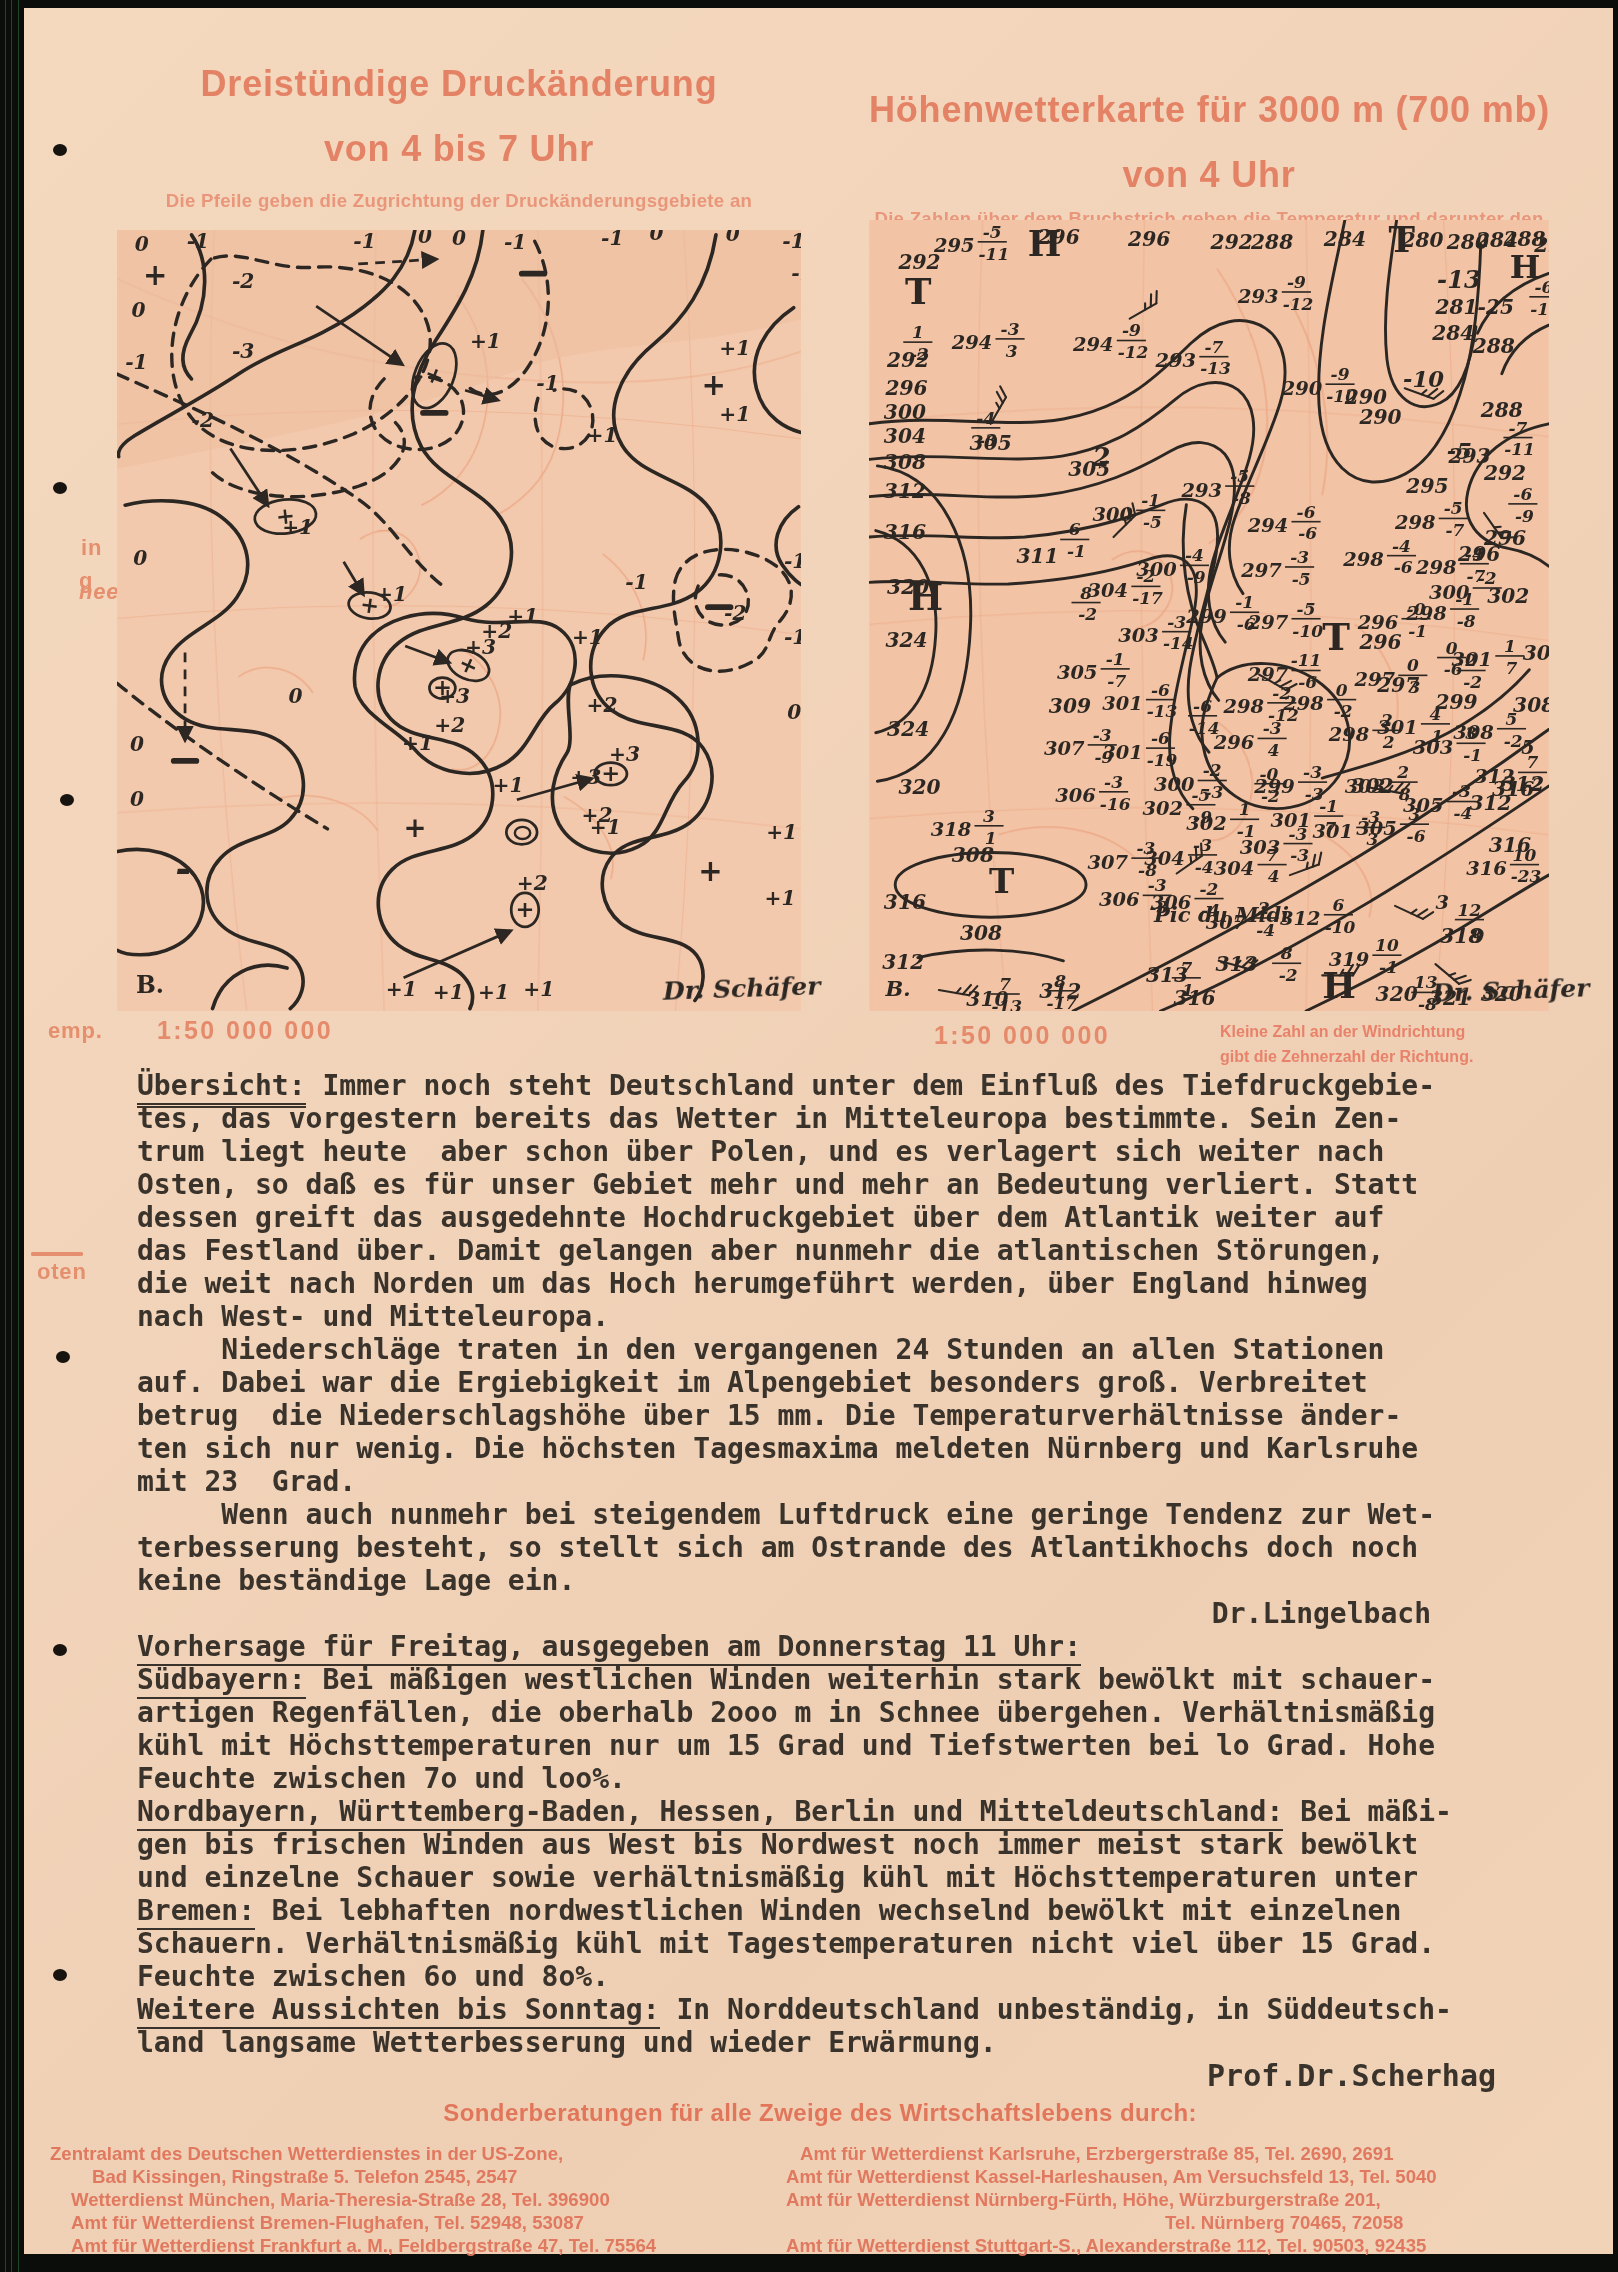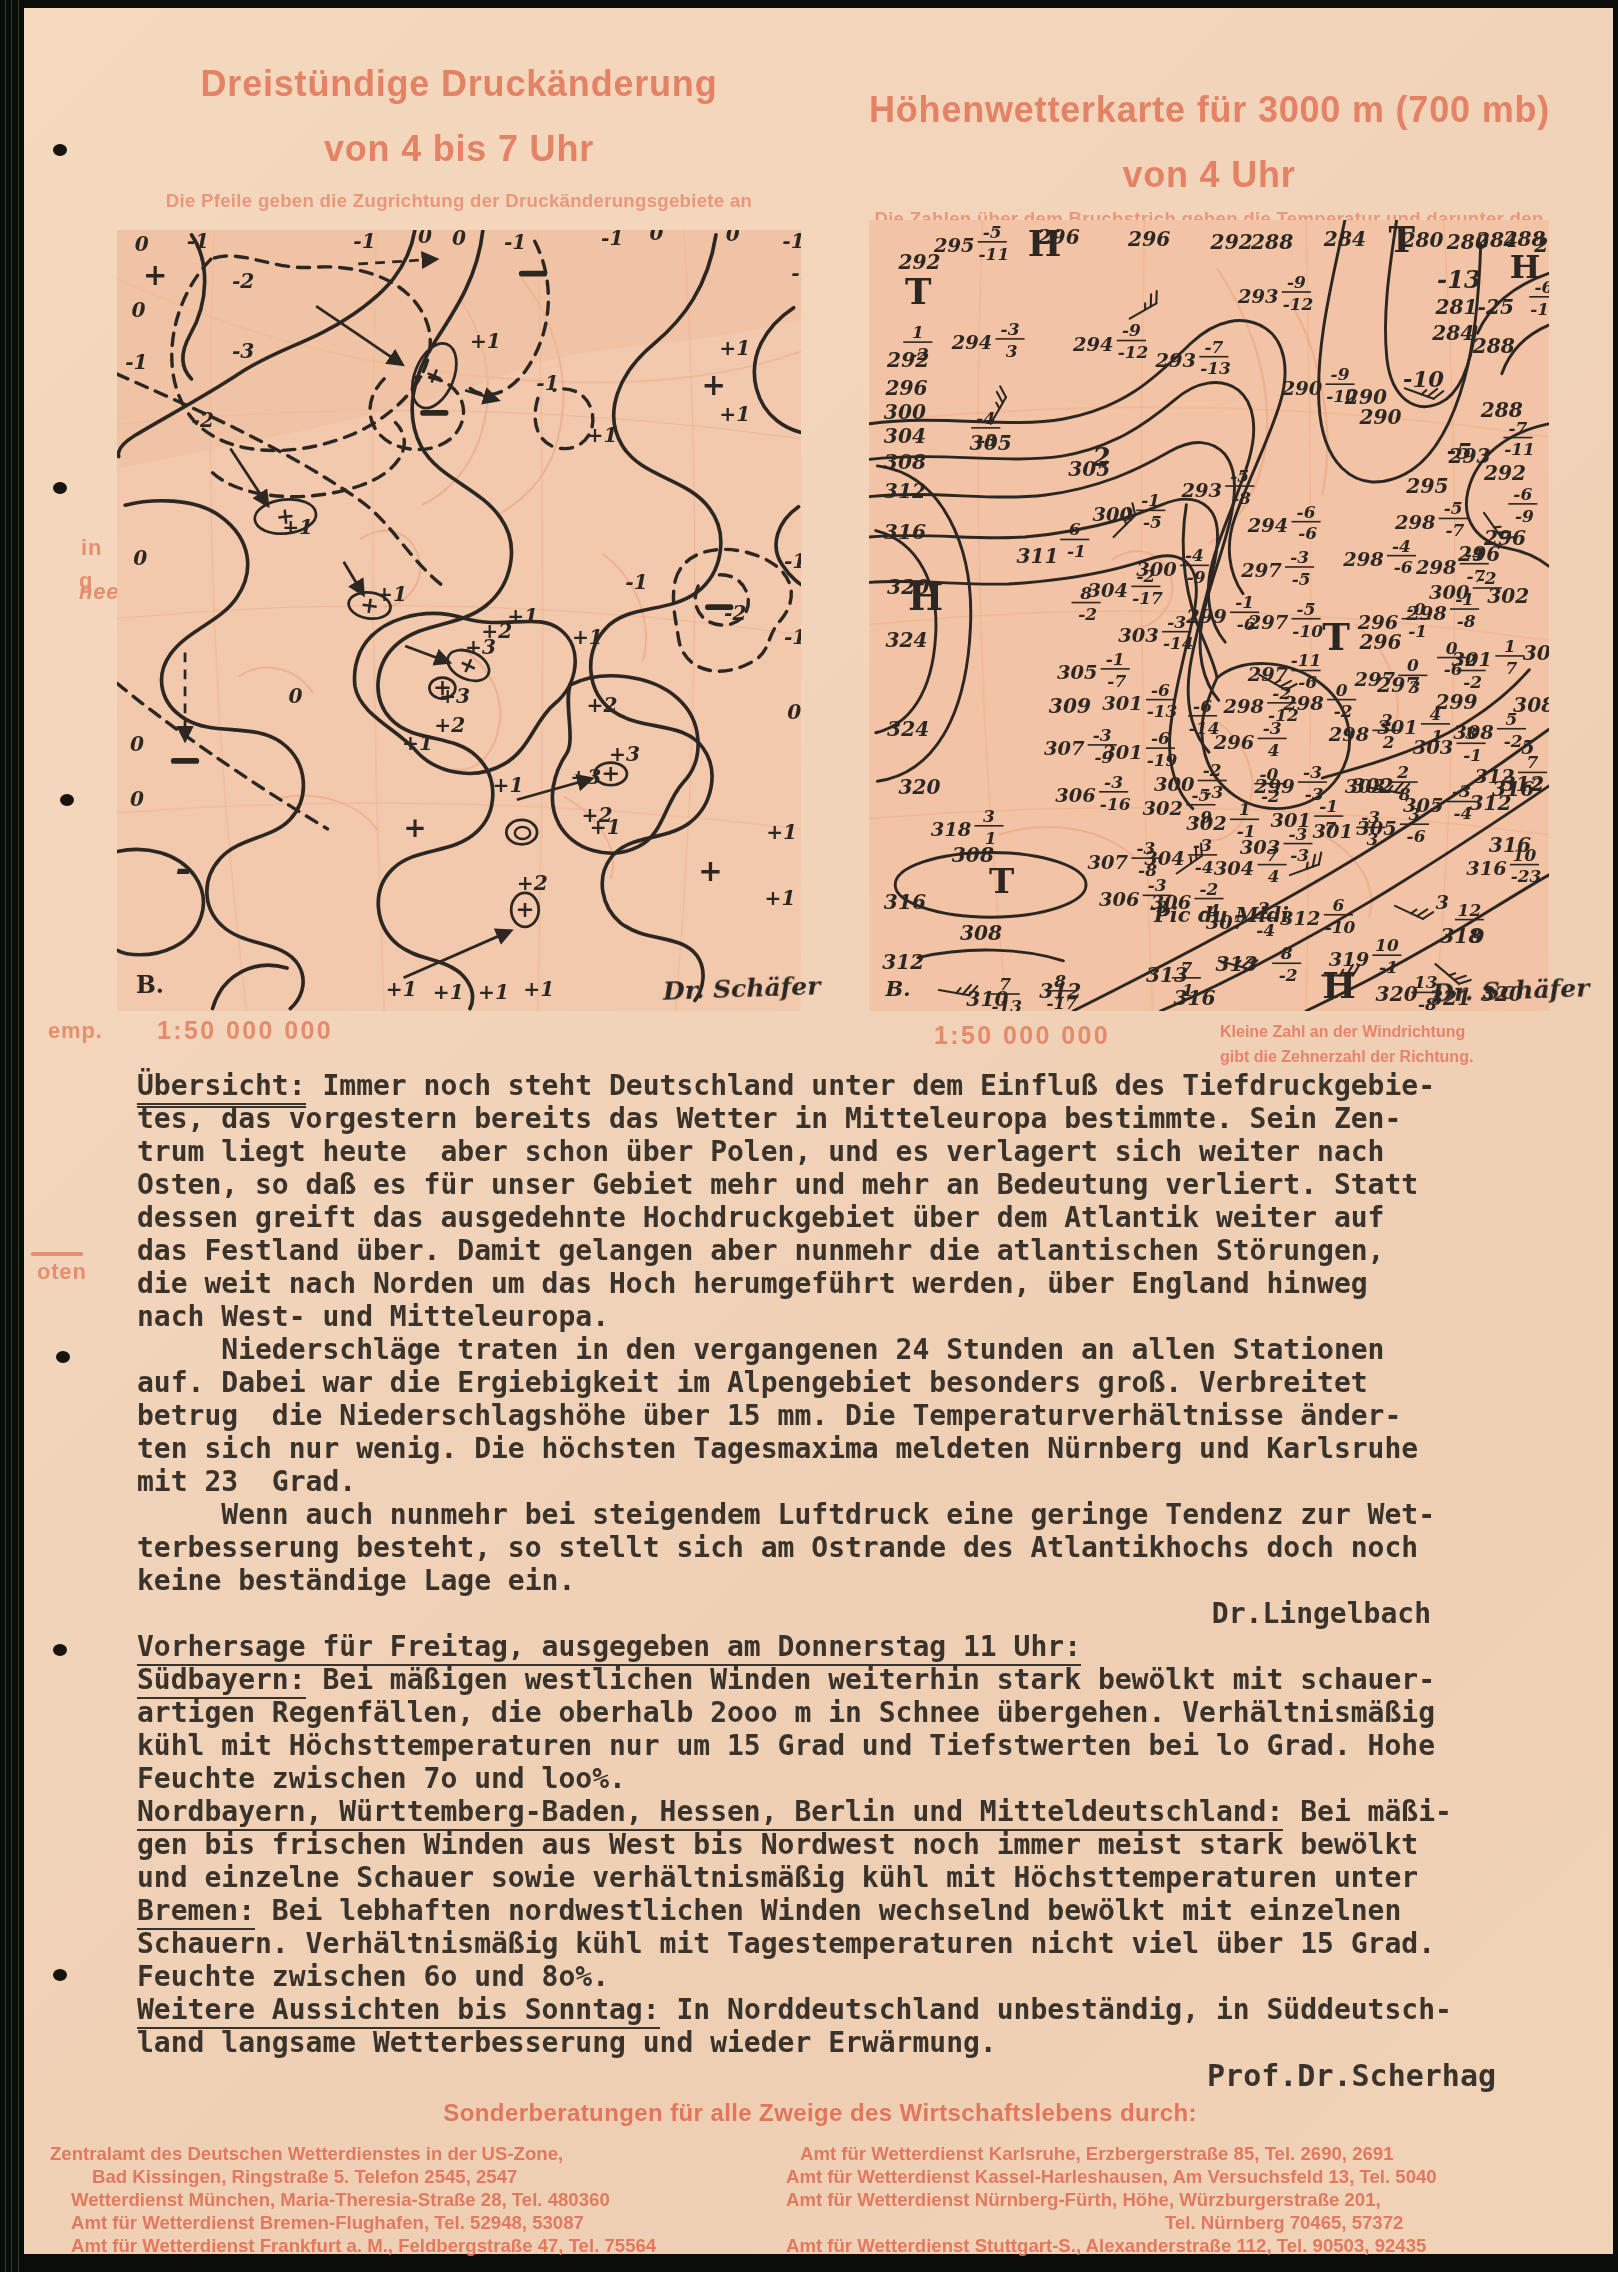--- a/index.html
+++ b/index.html
@@ -910,27 +910,27 @@
         <div class="bline">Feuchte zwischen 6o und 8o%.</div>
         <div class="bline"><span class="u1">Weitere Aussichten bis Sonntag:</span> In Norddeutschland unbeständig, in Süddeutsch-</div>
         <div class="bline">land langsame Wetterbesserung und wieder Erwärmung.</div>
         <div class="sigline sig-big" style="padding-right: 8px;">Prof.Dr.Scherhag</div>
       </div>
 
     <div id="banner" style="left:243px;top:2091px">Sonderberatungen für alle Zweige des Wirtschaftslebens durch:</div>
     <div class="fcol" style="left:26px;top:2134px" id="fleft">
         <div style="padding-left: 0px;">Zentralamt des Deutschen Wetterdienstes in der US-Zone,</div>
         <div style="padding-left: 42px;">Bad Kissingen, Ringstraße 5. Telefon 2545, 2547</div>
-        <div style="padding-left: 21px;">Wetterdienst München, Maria-Theresia-Straße 28, Tel. 480360</div>
+        <div style="padding-left: 21px;">Wetterdienst München, Maria-Theresia-Straße 28, Tel. 396900</div>
         <div style="padding-left: 21px;">Amt für Wetterdienst Bremen-Flughafen, Tel. 52948, 53087</div>
         <div style="padding-left: 21px;">Amt für Wetterdienst Frankfurt a. M., Feldbergstraße 47, Tel. 75564</div>
       </div>
     <div class="fcol" style="left:762px;top:2134px" id="fright">
         <div style="padding-left: 0px; margin-left: 14px;">Amt für Wetterdienst Karlsruhe, Erzbergerstraße 85, Tel. 2690, 2691</div>
         <div style="padding-left: 0px;">Amt für Wetterdienst Kassel-Harleshausen, Am Versuchsfeld 13, Tel. 5040</div>
         <div style="padding-left: 0px;">Amt für Wetterdienst Nürnberg-Fürth, Höhe, Würzburgerstraße 201,</div>
-        <div style="padding-left: 379px;">Tel. Nürnberg 70465, 57372</div>
+        <div style="padding-left: 379px;">Tel. Nürnberg 70465, 72058</div>
         <div style="padding-left: 0px;">Amt für Wetterdienst Stuttgart-S., Alexanderstraße 112, Tel. 90503, 92435</div>
       </div>
 
   </div>
 </div>
 
 
 </body></html>

